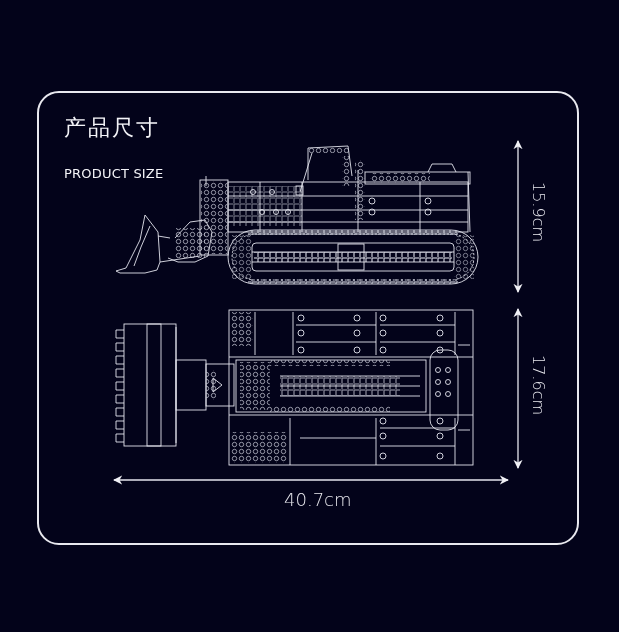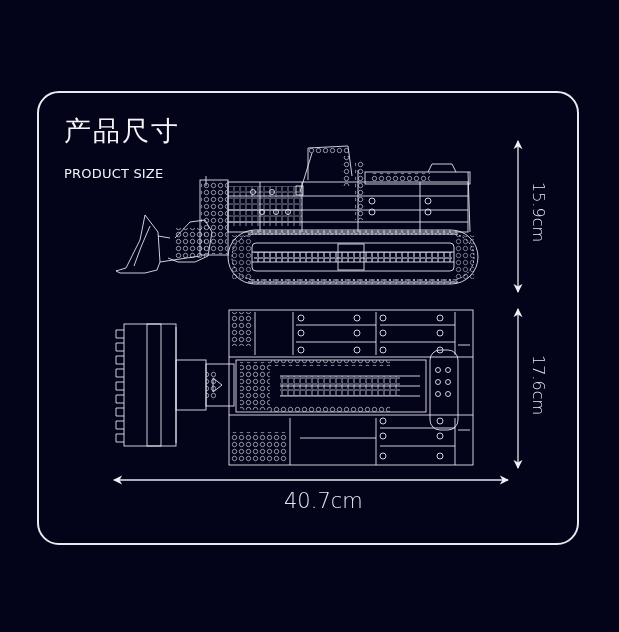--- a/index.html
+++ b/index.html
@@ -15,41 +15,41 @@
       position: absolute;
       left: 37px; top: 91px;
       width: 542px; height: 454px;
       border: 2px solid #e9e9ef;
       border-radius: 22px;
       box-sizing: border-box;
     }
     .title-cn {
       position: absolute;
       left: 64px; top: 113px;
-      font-size: 27px;
+      font-size: 22px;
       letter-spacing: 2px;
       font-weight: normal;
       color: #f4f4f8;
     }
     .title-en {
       position: absolute;
       left: 64px; top: 143px;
       font-size: 13px;
       letter-spacing: 0.2px;
       color: #f4f4f8;
       margin-top: 23px;
     }
     .dim-label {
       position: absolute;
       font-size: 16px;
       color: #e8e8ee;
       white-space: nowrap;
       font-weight: 300;
     }
-    .dim-h-label { left: 284px; top: 489px; font-size: 21px; }
+    .dim-h-label { left: 284px; top: 489px; font-size: 18px; }
     .dim-v1-label {
       left: 538px; top: 216px;
       transform-origin: 0 0;
       transform: rotate(90deg) translate(-34px, -10px);
     }
     .dim-v2-label {
       left: 538px; top: 389px;
       transform-origin: 0 0;
       transform: rotate(90deg) translate(-34px, -10px);
     }

